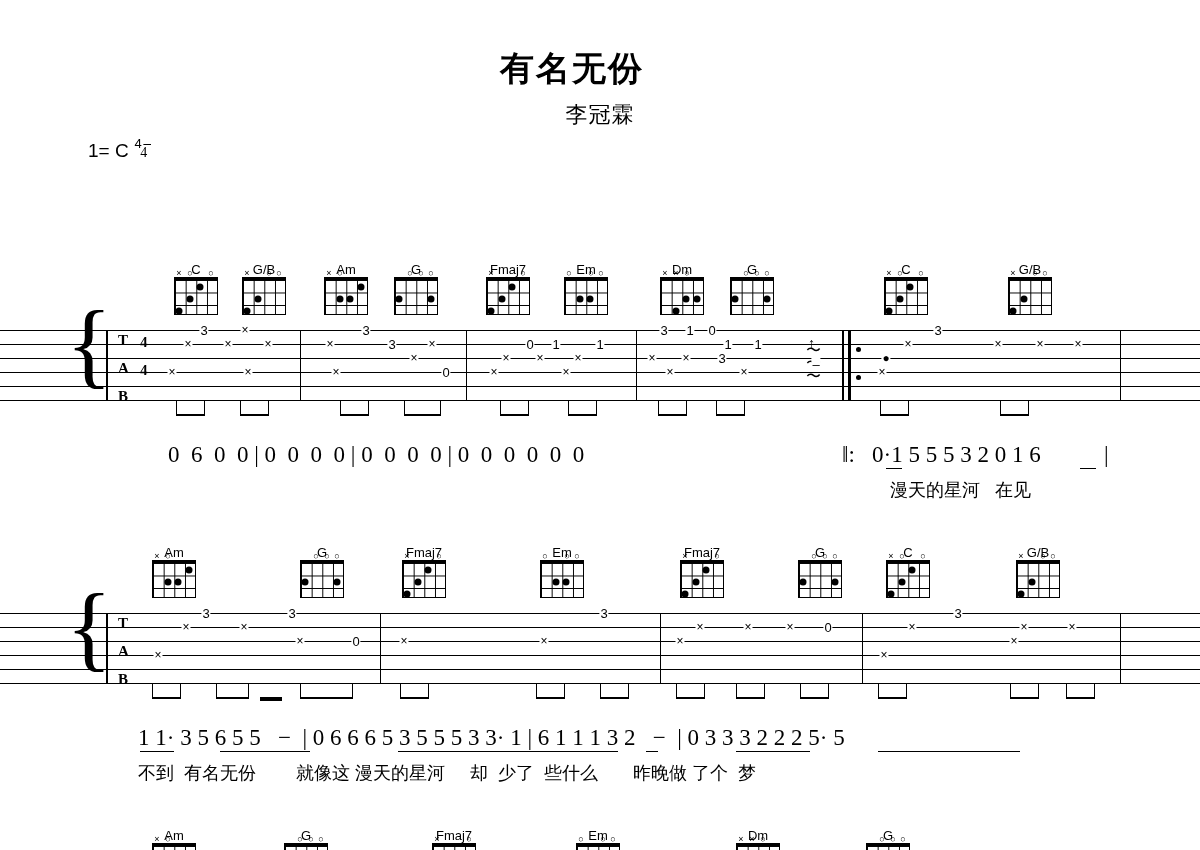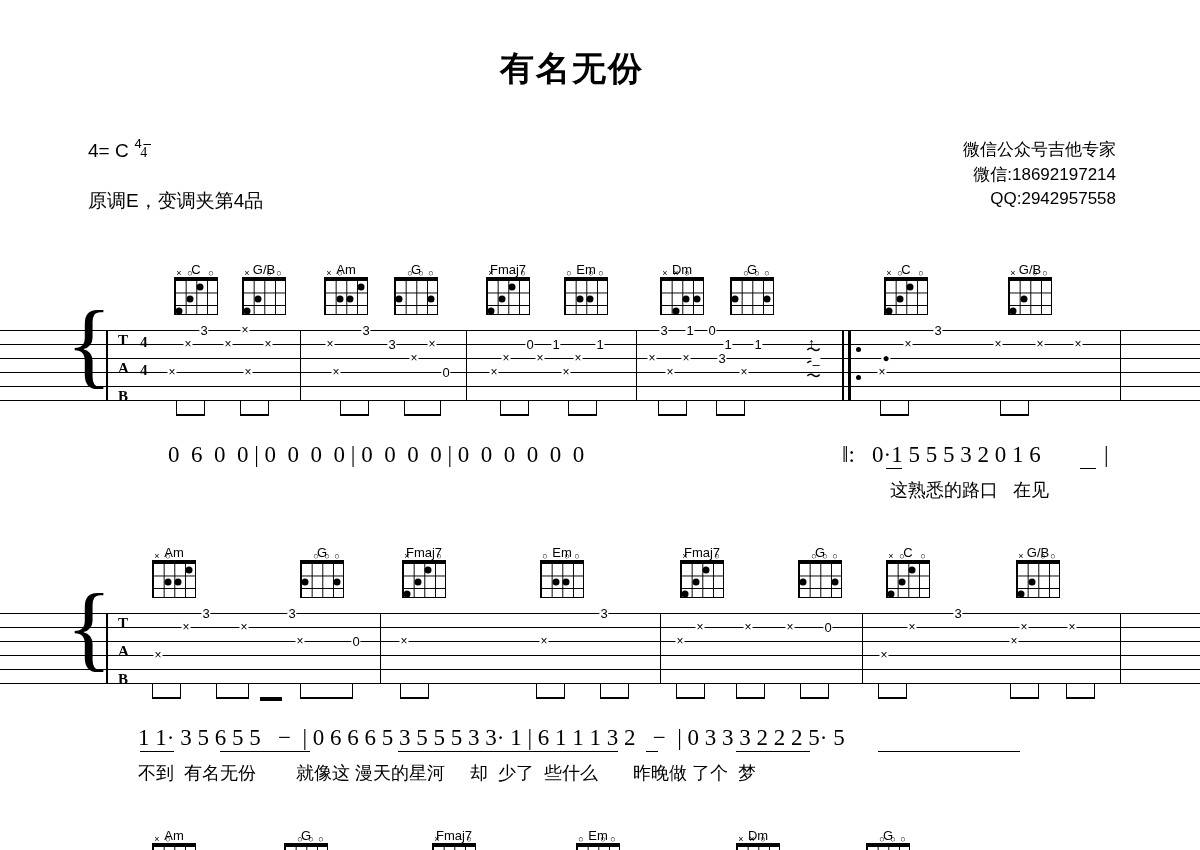--- a/index.html
+++ b/index.html
@@ -106,36 +106,31 @@
     white-space:pre;letter-spacing:0px;
   }
   .underline{position:absolute;height:1px;background:#000;}
 </style>
 </head>
 <body>
 
 <div class="sheet">
 
   <div class="title">有名无份</div>
+  <div class="composer">李冠霖</div>
 
   <div class="keyline">
-    <span>4= C</span>
+    <span>1= C</span>
     <span class="timesig">
       <span class="num">4</span>
       <span style="width:14px;height:1px;background:#000;display:block;margin:1px 0;"></span>
       <span class="den">4</span>
     </span>
   </div>
-  <div class="origkey">原调E，变调夹第4品</div>
-
-  <div class="contact">
-    <div>微信公众号吉他专家</div>
-    <div>微信:18692197214</div>
-    <div>QQ:2942957558</div>
-  </div>
+
 
   <div class="system" style="top:262px;">
 
     <div class="chordrow">
 
       <div class="chord" style="left:170px;">
         <div class="cname">C</div>
         <div class="grid nut">
           <div class="marks">
             <span style="left:4px;">×</span>
@@ -370,21 +365,21 @@
       <div class="beam" style="left:880px;top:84px;width:29px;"></div>
       <div class="stem" style="left:1000px;top:70px;height:16px;"></div>
       <div class="stem" style="left:1028px;top:70px;height:16px;"></div>
       <div class="beam" style="left:1000px;top:84px;width:29px;"></div>
     </div>
 
     <div class="jp" style="left:168px;top:180px;">0  6  0  0 | 0  0  0  0 | 0  0  0  0 | 0  0  0  0  0  0</div>
     <div class="jp" style="left:842px;top:180px;">‖:</div>
     <div class="jp" style="left:872px;top:180px;">0·1 5 5 5 3 2 0 1 6</div>
     <div class="jp" style="left:1104px;top:180px;">|</div>
-    <div class="lyr" style="left:890px;top:216px;">这熟悉的路口   在见</div>
+    <div class="lyr" style="left:890px;top:216px;">漫天的星河   在见</div>
     <div class="underline" style="left:886px;top:206px;width:16px;"></div>
     <div class="underline" style="left:1080px;top:206px;width:16px;"></div>
   </div>
 
   <div class="system" style="top:545px;">
 
     <div class="chordrow">
 
       <div class="chord" style="left:148px;">
         <div class="cname">Am</div>

